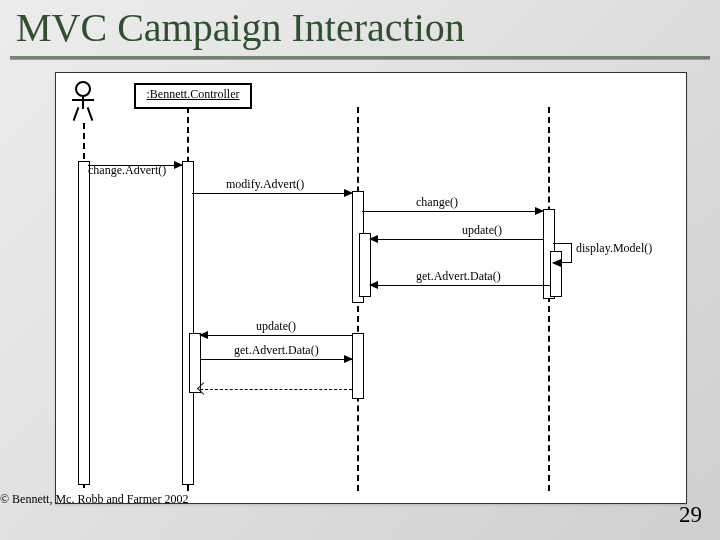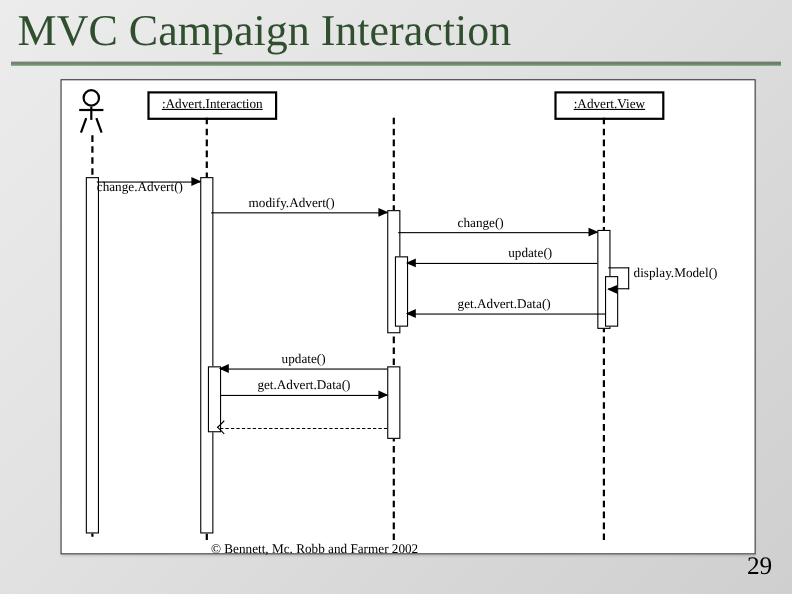--- a/index.html
+++ b/index.html
@@ -1,21 +1,21 @@
 <!DOCTYPE html>
 <html><head>
 <meta charset="utf-8">
 <style>
   html,body{margin:0;padding:0;width:720px;height:540px;overflow:hidden;font-family:"Times New Roman",serif;background:#dcdcdc}
   .slide{position:relative;width:720px;height:540px;background:linear-gradient(135deg,#ececec 0%,#e2e2e2 40%,#d8d8d8 70%,#cfcfcf 100%)}
   .title{position:absolute;left:16px;top:4px;font-size:40px;font-family:"Comic Sans MS","Comic Sans",cursive;color:#2f4f2f}
   .hr{position:absolute;left:10px;top:56px;width:700px;height:3px;background:#2f4f2f;opacity:.65}
   .hr2{position:absolute;left:10px;top:59px;width:700px;height:1px;background:#6ba06b;opacity:.8}
   .panel{position:absolute;left:55px;top:72px;width:630px;height:430px;background:#fff;border:1px solid #333;box-shadow:0 1px 2px rgba(0,0,0,.15)}
-  .credit{position:absolute;left:0;top:492px;width:572px;text-align:center;font-size:12px}
+  .credit{position:absolute;left:0;top:492px;width:572px;text-align:left;font-size:12px}
   .pagenum{position:absolute;right:18px;bottom:12px;font-size:23px}
   
   .part{position:absolute;height:22px;border:2px solid #000;background:#fff;font-size:12px;text-decoration:underline;text-align:center;line-height:18px;padding:0 4px;white-space:nowrap}
   
   .actor{position:absolute;width:26px;height:40px}
   .actor .head{width:12px;height:12px;border:2px solid #000;border-radius:50%;margin:0 auto}
   .actor .body{width:2px;height:12px;background:#000;margin:0 auto}
   .actor .arms{width:22px;height:2px;background:#000;margin:-10px auto 8px}
   .actor .legs{width:20px;height:12px;margin:-2px auto 0;position:relative}
   .actor .legs::before,.actor .legs::after{content:"";position:absolute;top:0;width:2px;height:14px;background:#000}
@@ -49,22 +49,21 @@
 
   <div class="panel">
 
     <div class="actor" style="left:14px;top:8px">
       <div class="head"></div>
         <div class="body"></div>
         <div class="arms"></div>
         <div class="legs"></div>
     </div>
 
-    <div class="part" style="left:78px;top:10px;width:106px">:Advert.Interaction</div>
-    <div class="part" style="left:448px;top:10px;width:88px">:Advert.View</div>
+    <div class="part" style="left:78px;top:10px;width:106px">:Bennett.Controller</div>
 
     <div class="life" style="left:27px;top:50px;height:365px"></div>
     <div class="life" style="left:131px;top:34px;height:384px"></div>
     <div class="life" style="left:301px;top:34px;height:384px"></div>
     <div class="life" style="left:492px;top:34px;height:384px"></div>
 
     <div class="act" style="left:22px;top:88px;height:322px"></div>
     <div class="act" style="left:126px;top:88px;height:322px"></div>
     <div class="act" style="left:296px;top:118px;height:110px"></div>
     <div class="act" style="left:487px;top:136px;height:88px"></div>

